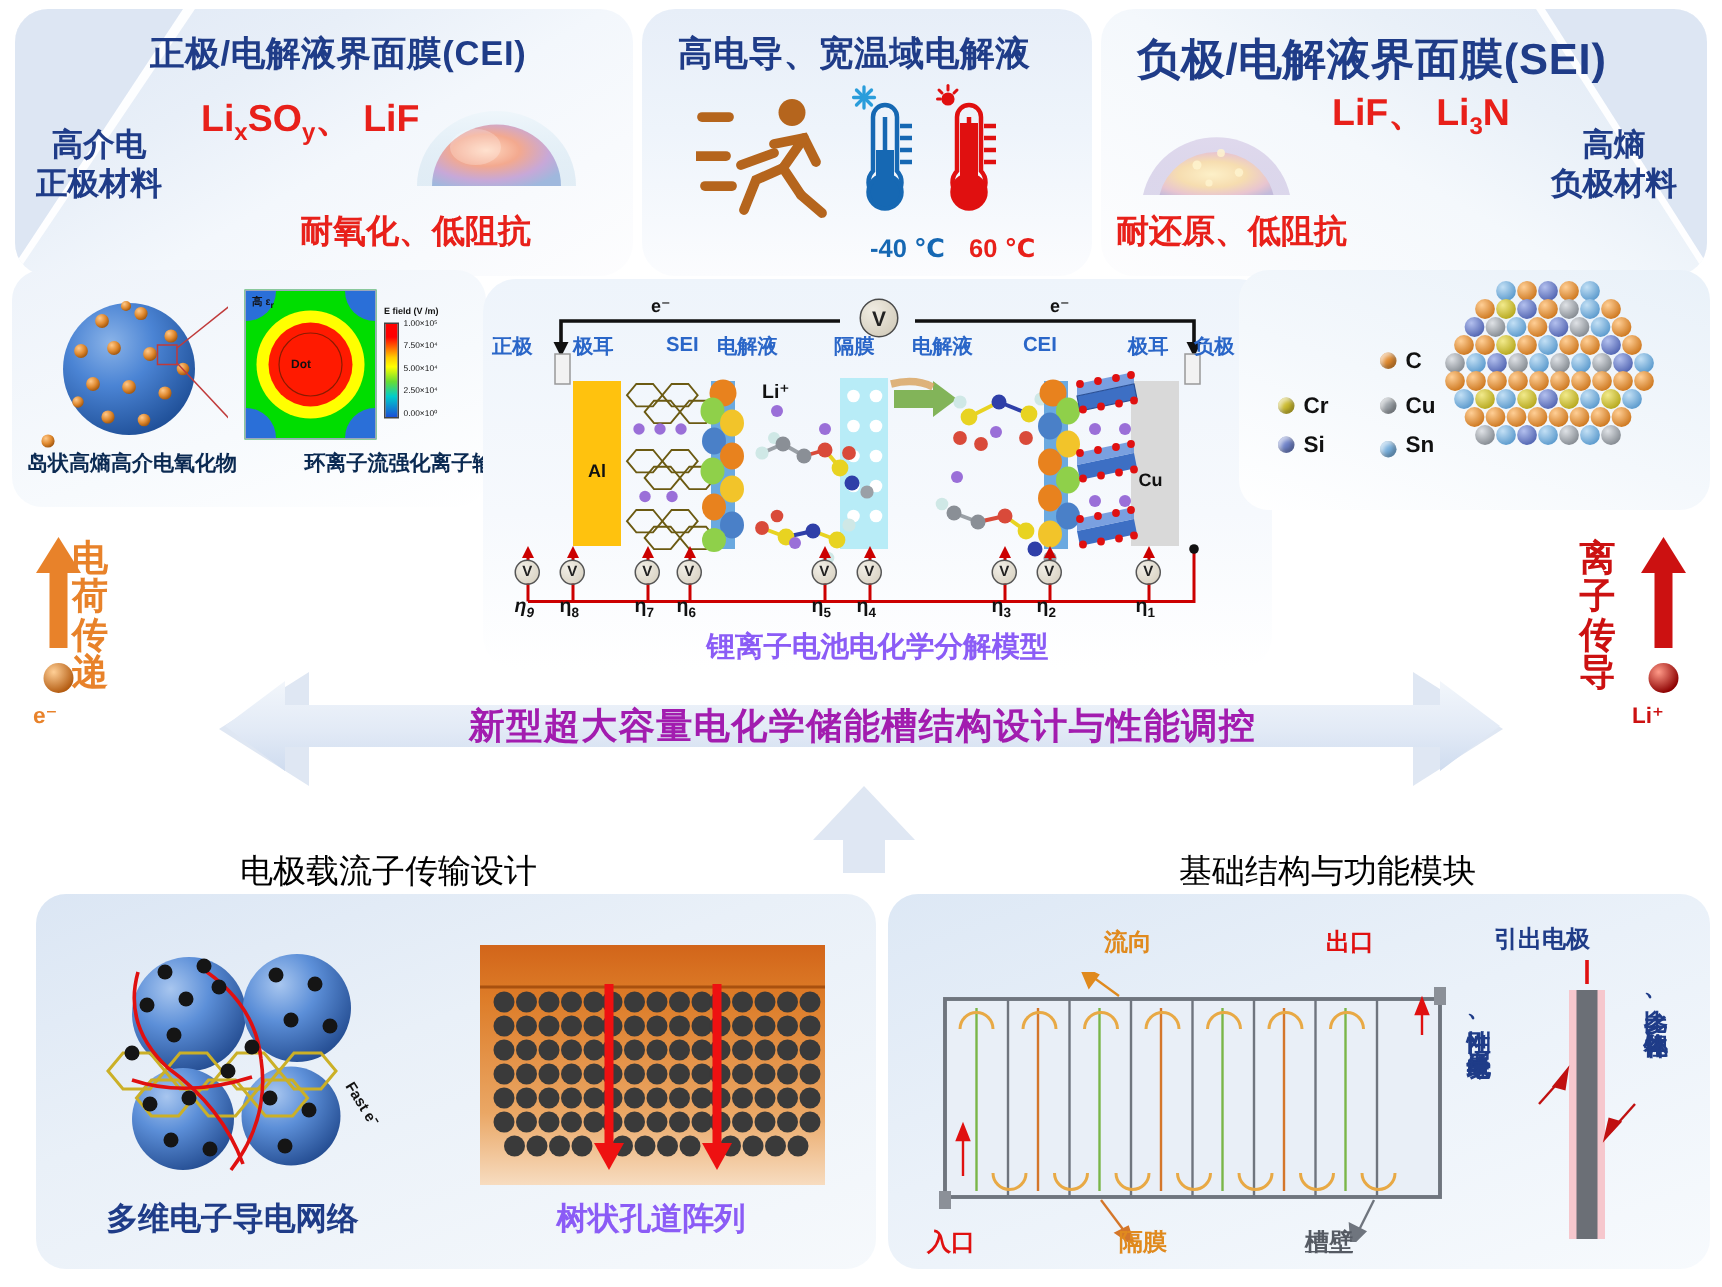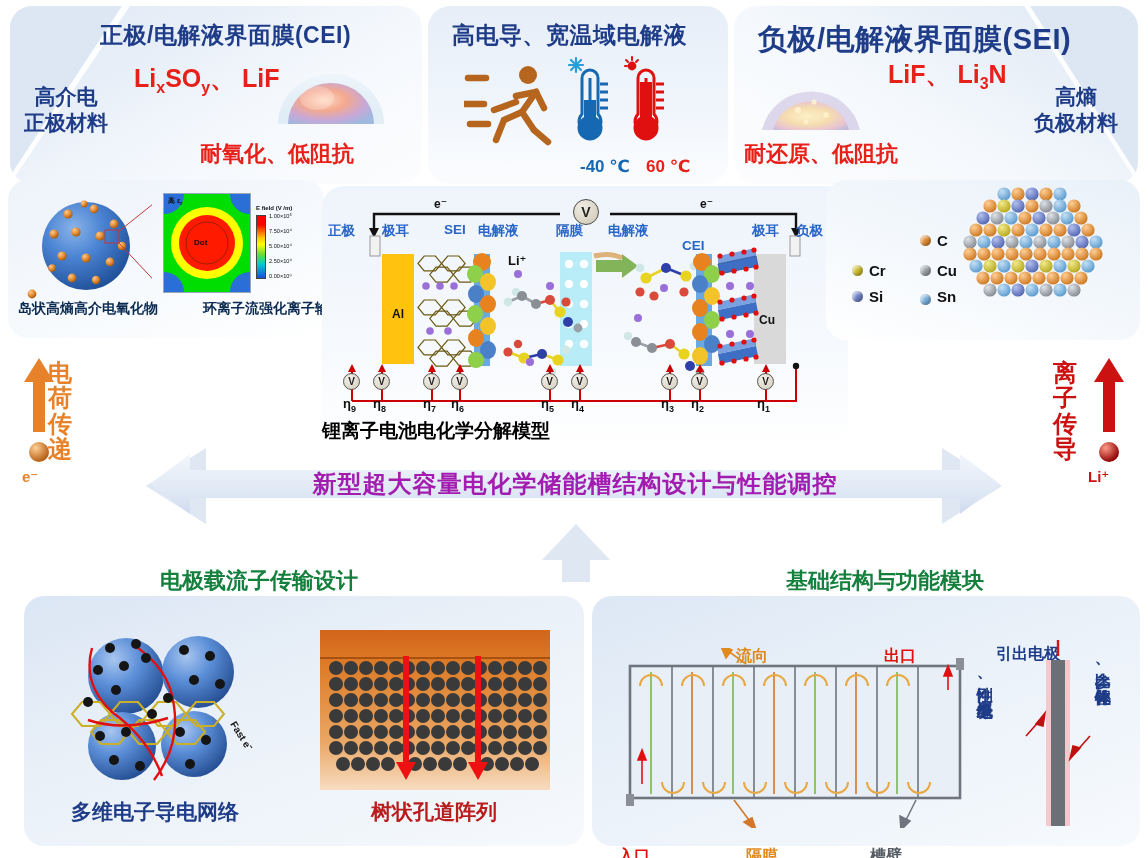--- a/index.html
+++ b/index.html
@@ -106,22 +106,22 @@
     position:absolute; left:13px; font-size:5.6px; color:#111; white-space:nowrap;
   }
 
   
   .panel-batt {
     position:absolute; left:322px; top:186px; width:526px; height:260px;
     background:linear-gradient(180deg,#eef4fb 0%,#f6f9fd 60%,#ffffff 100%);
     border-radius:22px;
   }
   .batt-caption {
-    position:absolute; left:0; right:0; top:222px; text-align:left;
-    color:#000000; font-weight:bold; font-size:19px;
+    position:absolute; left:0; right:0; top:222px; text-align:center;
+    color:#8b5cf6; font-weight:bold; font-size:19px;
   }
   .elabel {
     position:absolute; color:#2a66c8; font-weight:bold; font-size:13.5px;
     white-space:nowrap;
   }
   .eminus {
     position:absolute; color:#111; font-weight:bold; font-size:12px;
   }
   .vmeter-top {
     position:absolute; width:26px; height:26px; border-radius:50%;
@@ -169,40 +169,40 @@
 
   
   .banner-wrap { position:absolute; left:150px; top:448px; width:850px; height:72px; }
   .banner-text {
     position:absolute; left:0; right:0; top:20px; text-align:center;
     color:#a21caf; font-weight:bold; font-size:24px; letter-spacing:1px;
   }
 
   
   .sec-title {
-    position:absolute; color:#15803d; font-weight:bold; font-size:22px;
+    position:absolute; color:#000000; font-weight:normal; font-size:22px;
     white-space:nowrap;
   }
   .panel-bl {
     position:absolute; left:24px; top:596px; width:560px; height:250px;
     background:linear-gradient(160deg,#dbe6f4 0%,#e9f0f8 40%,#f6f9fc 100%);
     border-radius:20px;
   }
   .panel-br {
     position:absolute; left:592px; top:596px; width:548px; height:250px;
     background:linear-gradient(160deg,#dde8f5 0%,#eaf1f9 45%,#f7fafd 100%);
     border-radius:20px;
   }
   .sub-cap {
     position:absolute; font-weight:bold; font-size:21px; white-space:nowrap;margin-left:19px;
   }
   .sc-blue { color:#1f3c88; }
-  .sc-red  { color:#b91c1c; }
-
-  .br-lbl { position:absolute; font-weight:bold; font-size:16px; white-space:nowrap;margin-top:28px; }
+  .sc-red  { color:#8b5cf6; }
+
+  .br-lbl { position:absolute; font-weight:bold; font-size:16px; white-space:nowrap; }
   .br-vert {
     position:absolute; font-weight:bold; font-size:16px;
     writing-mode:vertical-rl; text-orientation:upright; line-height:1.05;
   }
   .c-orange { color:#e08a1e; }
   .c-red    { color:#e01010; }
   .c-gray   { color:#555a63; }
   .c-navy   { color:#1f3c88; }
 </style>
 </head>
@@ -664,37 +664,37 @@
   <div class="vmeter-top" style="left:573px; top:199px;">V</div>
   <div class="eminus" style="left:434px; top:197px;">e⁻</div>
   <div class="eminus" style="left:700px; top:197px;">e⁻</div>
 
   <div class="elabel" style="left:328px; top:222px;">正极</div>
   <div class="elabel" style="left:382px; top:222px;">极耳</div>
   <div class="elabel" style="left:444px; top:222px;">SEI</div>
   <div class="elabel" style="left:478px; top:222px;">电解液</div>
   <div class="elabel" style="left:556px; top:222px;">隔膜</div>
   <div class="elabel" style="left:608px; top:222px;">电解液</div>
-  <div class="elabel" style="left:682px; top:222px;margin-top:16px;">CEI</div>
+  <div class="elabel" style="left:682px; top:222px;">CEI</div>
   <div class="elabel" style="left:752px; top:222px;">极耳</div>
   <div class="elabel" style="left:796px; top:222px;">负极</div>
 
   <div style="position:absolute;left:508px;top:253px;font-size:13px;font-weight:bold;color:#111;">Li⁺</div>
 
   <div class="vsmall" style="left:343px; top:373px;">V</div>
   <div class="vsmall" style="left:373px; top:373px;">V</div>
   <div class="vsmall" style="left:423px; top:373px;">V</div>
   <div class="vsmall" style="left:451px; top:373px;">V</div>
   <div class="vsmall" style="left:541px; top:373px;">V</div>
   <div class="vsmall" style="left:571px; top:373px;">V</div>
   <div class="vsmall" style="left:661px; top:373px;">V</div>
   <div class="vsmall" style="left:691px; top:373px;">V</div>
   <div class="vsmall" style="left:757px; top:373px;">V</div>
 
-  <div class="eta" style="left:343px; top:396px;"><span>η</span><sub>9</sub></div>
+  <div class="eta" style="left:343px; top:396px;font-style:italic;"><span>η</span><sub>9</sub></div>
   <div class="eta" style="left:373px; top:396px;"><span>η</span><sub>8</sub></div>
   <div class="eta" style="left:423px; top:396px;"><span>η</span><sub>7</sub></div>
   <div class="eta" style="left:451px; top:396px;"><span>η</span><sub>6</sub></div>
   <div class="eta" style="left:541px; top:396px;"><span>η</span><sub>5</sub></div>
   <div class="eta" style="left:571px; top:396px;"><span>η</span><sub>4</sub></div>
   <div class="eta" style="left:661px; top:396px;"><span>η</span><sub>3</sub></div>
   <div class="eta" style="left:691px; top:396px;"><span>η</span><sub>2</sub></div>
   <div class="eta" style="left:757px; top:396px;"><span>η</span><sub>1</sub></div>
 
   <div class="batt-caption" style="position:absolute;left:322px;width:526px;top:418px;">锂离子电池电化学分解模型</div>

